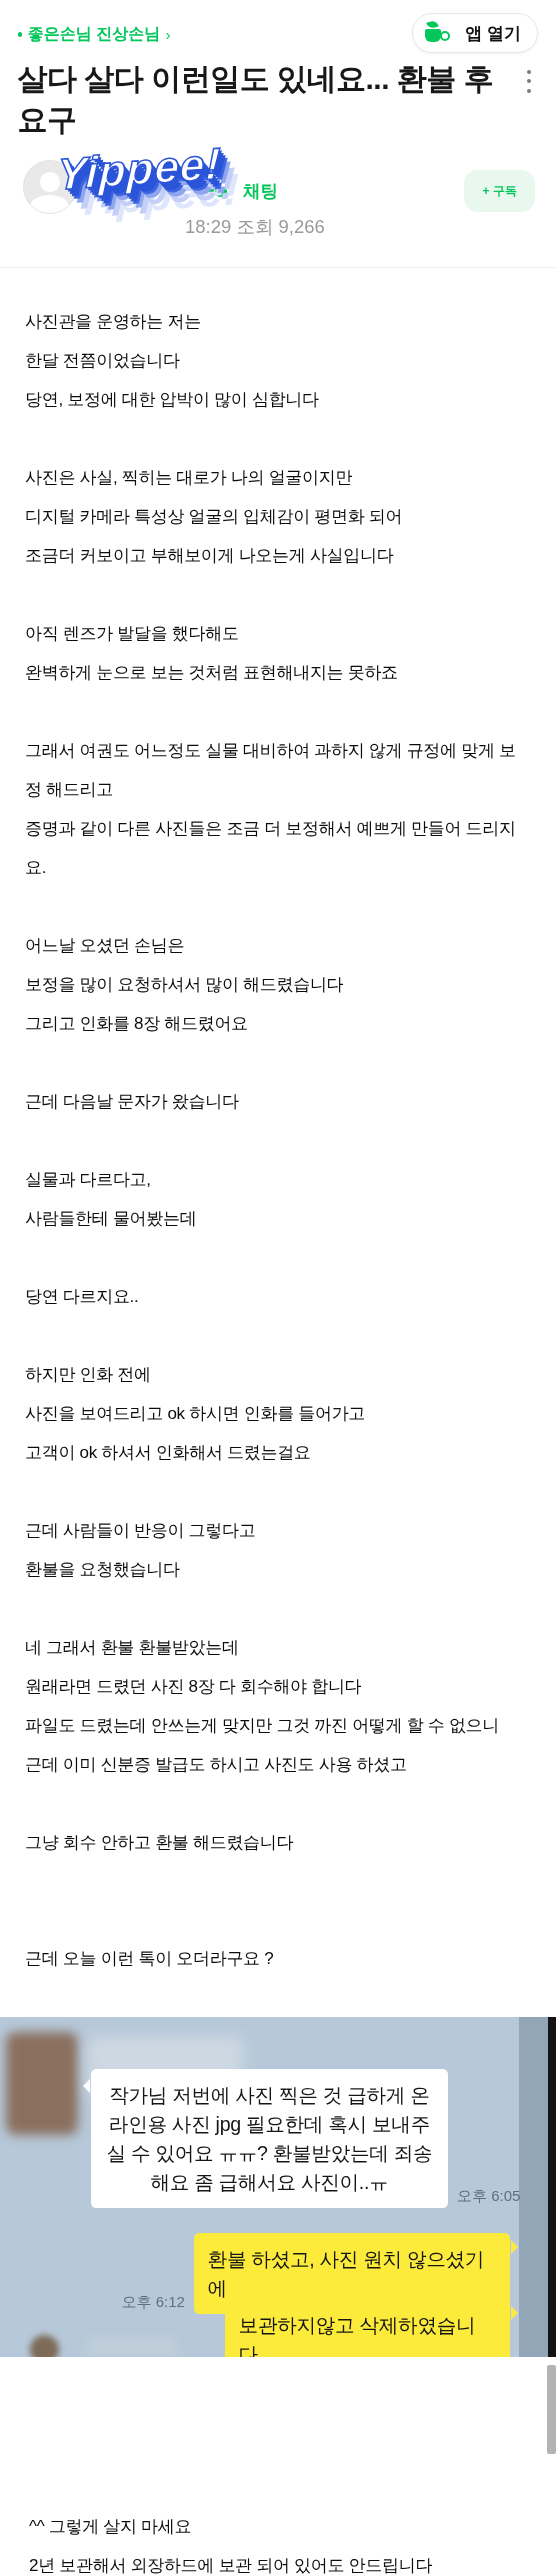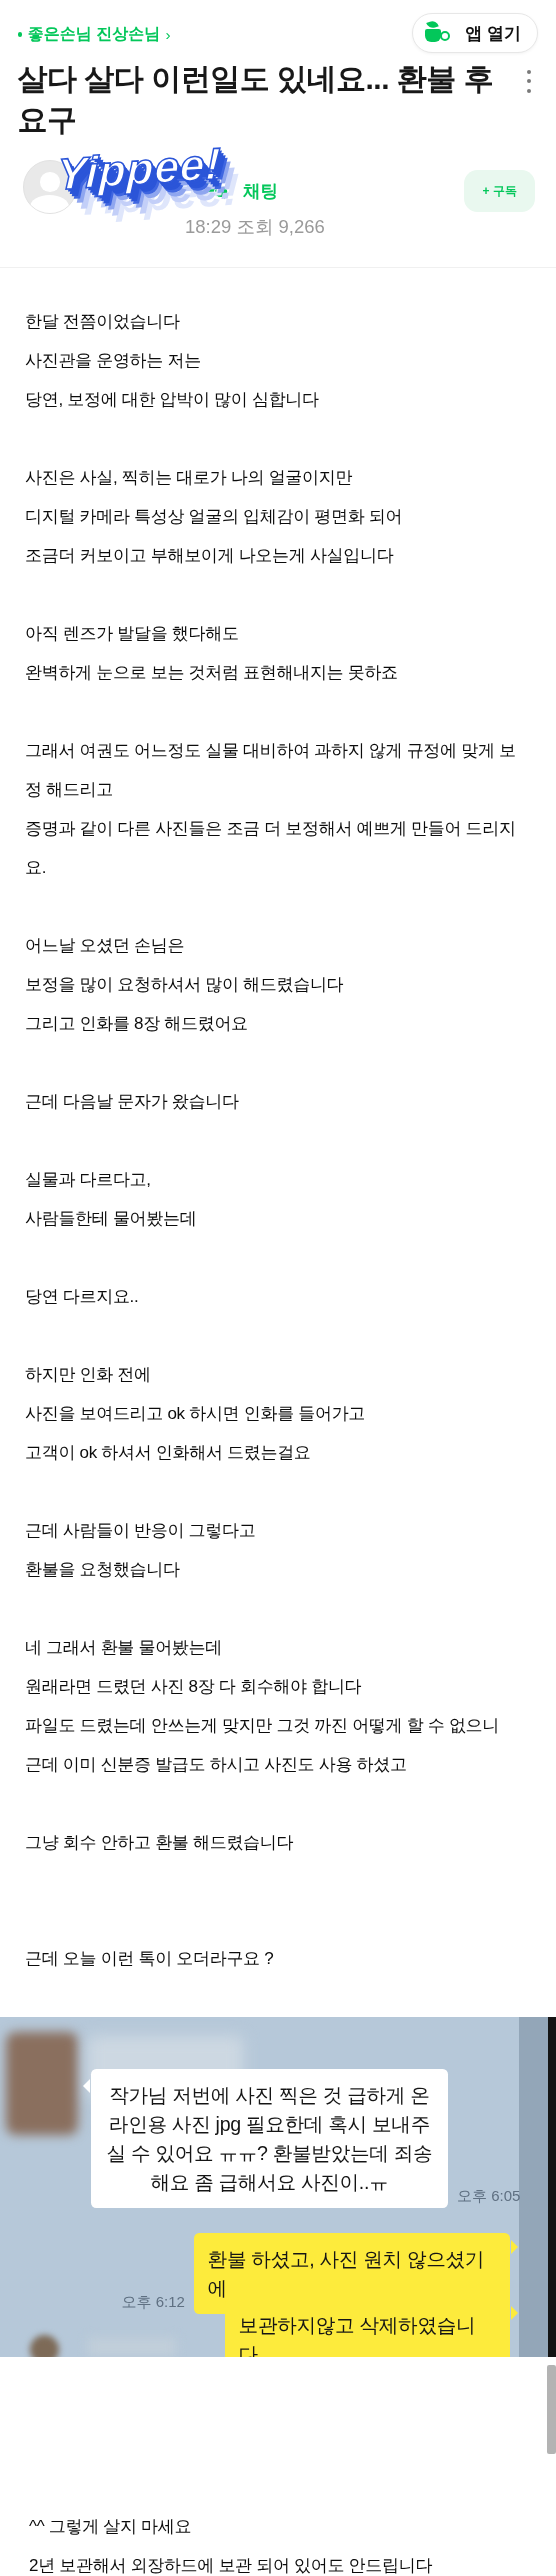--- a/index.html
+++ b/index.html
@@ -129,22 +129,22 @@
       </svg>
       <span>채팅</span>
     </div>
     <div class="meta">18:29 조회 9,266</div>
     <div class="subscribe">+ 구독</div>
   </div>
   <hr class="hr1">
 
   <div class="body-text" id="body-text">
       <div class="para">
+        <div class="line">사진관을 운영하는 저는</div>
         <div class="line">한달 전쯤이었습니다</div>
-        <div class="line">사진관을 운영하는 저는</div>
         <div class="line">당연, 보정에 대한 압박이 많이 심합니다</div>
       </div>
       <div class="para">
         <div class="line">사진은 사실, 찍히는 대로가 나의 얼굴이지만</div>
         <div class="line">디지털 카메라 특성상 얼굴의 입체감이 평면화 되어</div>
         <div class="line">조금더 커보이고 부해보이게 나오는게 사실입니다</div>
       </div>
       <div class="para">
         <div class="line">아직 렌즈가 발달을 했다해도</div>
         <div class="line">완벽하게 눈으로 보는 것처럼 표현해내지는 못하죠</div>
@@ -171,21 +171,21 @@
       <div class="para">
         <div class="line">하지만 인화 전에</div>
         <div class="line">사진을 보여드리고 ok 하시면 인화를 들어가고</div>
         <div class="line">고객이 ok 하셔서 인화해서 드렸는걸요</div>
       </div>
       <div class="para">
         <div class="line">근데 사람들이 반응이 그렇다고</div>
         <div class="line">환불을 요청했습니다</div>
       </div>
       <div class="para">
-        <div class="line">네 그래서 환불 물어봤는데</div>
+        <div class="line">네 그래서 환불 환불받았는데</div>
         <div class="line">원래라면 드렸던 사진 8장 다 회수해야 합니다</div>
         <div class="line">파일도 드렸는데 안쓰는게 맞지만 그것 까진 어떻게 할 수 없으니</div>
         <div class="line">근데 이미 신분증 발급도 하시고 사진도 사용 하셨고</div>
       </div>
       <div class="para gap-xl">
         <div class="line">그냥 회수 안하고 환불 해드렸습니다</div>
       </div>
       <div class="para">
         <div class="line">근데 오늘 이런 톡이 오더라구요 ?</div>
       </div>

